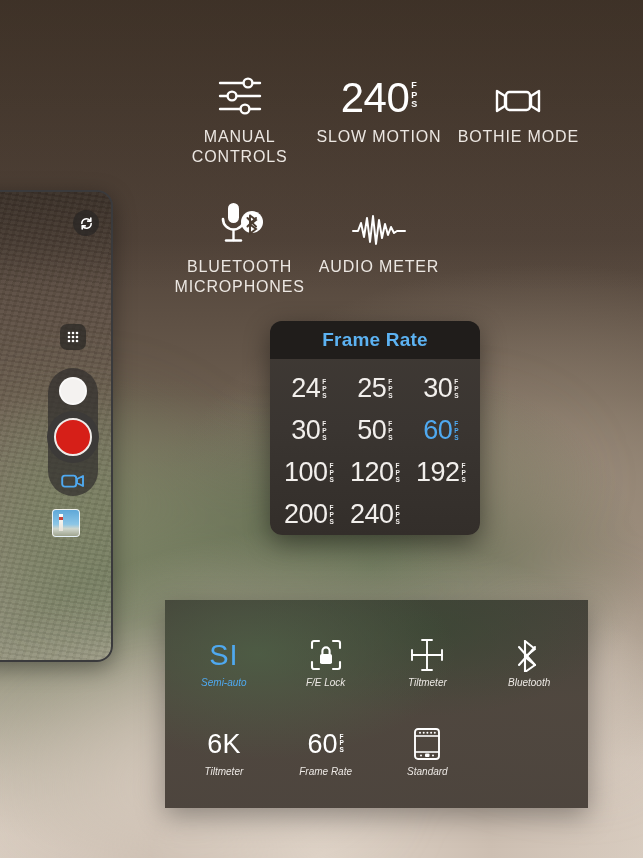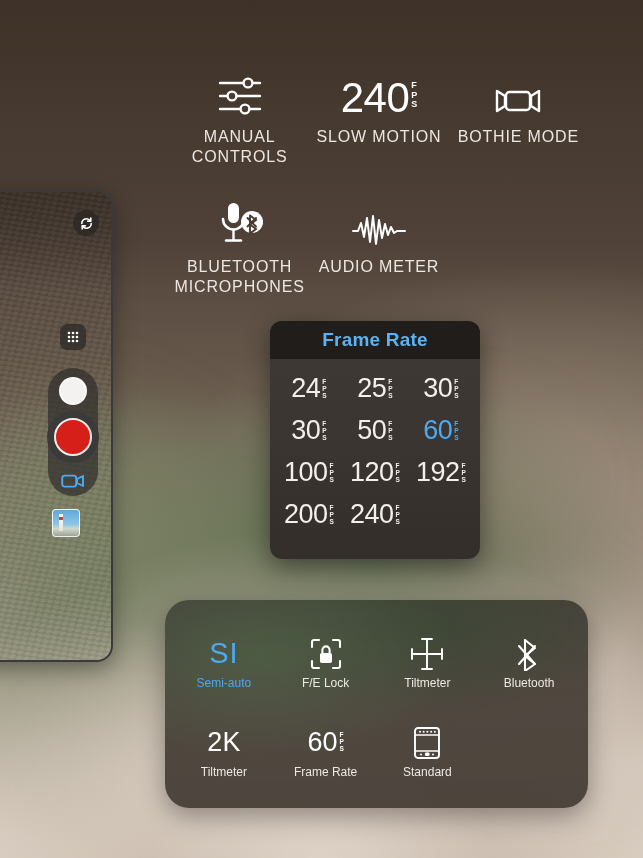--- a/index.html
+++ b/index.html
@@ -132,34 +132,34 @@
     border-radius:12px; overflow:hidden;
     box-shadow:0 8px 26px rgba(0,0,0,.45);
     background:linear-gradient(180deg,#403a35 0%,#3a3531 50%,#332e2a 100%);
   }
   .fr-head {
     height:38px; background:#201d1b; display:flex; align-items:center; justify-content:center;
   }
   .fr-title { color:#5cb2f2; font-size:19px; font-weight:700; letter-spacing:.2px; }
   .fr-grid {
     display:grid; grid-template-columns:repeat(3,1fr);
-    padding:8px 6px 24px;
+    padding:8px 6px 0;
   }
   .fr-cell {
     height:42px; display:flex; align-items:center; justify-content:center;
     color:#f2efec;
   }
   .fr-cell.active { color:#4fa9f0; }
   .fr-cell .num { font-size:27px; font-weight:400; line-height:1; letter-spacing:-.5px; }
   .fr-cell .fps-stack { font-size:6.5px; margin-top:3px; margin-left:2px; }
 
   
   .settings {
     position:absolute; left:165px; top:600px; width:423px; height:208px;
-    border-radius:24px; overflow:hidden;
+    border-radius:0; overflow:hidden;
     box-shadow:0 8px 26px rgba(0,0,0,.34);
     background:
       radial-gradient(65% 70% at 22% 26%, rgba(78,96,70,.82) 0%, rgba(78,96,70,0) 72%),
       radial-gradient(60% 60% at 62% 14%, rgba(58,72,52,.7) 0%, rgba(58,72,52,0) 70%),
       linear-gradient(180deg, rgba(62,60,52,.92) 0%, rgba(72,64,56,.94) 48%, rgba(70,62,55,.95) 100%);
   }
   .st-grid {
     height:100%; display:grid; grid-template-columns:repeat(4,1fr); grid-template-rows:1fr 1fr;
     padding:16px 8px 14px;
   }
@@ -167,21 +167,21 @@
   .st-glyph {
     height:44px; display:flex; align-items:center; justify-content:center;
     color:#fff;
   }
   .st-glyph.active { color:#4fa9f0; }
   .st-text {
     font-size:17px; font-weight:300; line-height:1;
   }
   .st-text.sel { color:#4fa9f0; font-size:29px; font-weight:400; letter-spacing:1px; }
   .st-text.big { font-size:27px; font-weight:300; }
-  .st-label { margin-top:0; color:#ece8e4; font-size:12px; }
+  .st-label { margin-top:0; color:#ece8e4; font-size:10px;font-style:italic; }
   .st-label.active { color:#4fa9f0; }
   .st-fps { display:inline-flex; align-items:flex-start; }
   .st-fps .fps-stack { font-size:6.5px; margin-top:3px; }
 </style>
 </head>
 <body>
 
 <div id="stage">
 
   <div class="bg-layer bg-base"></div>
@@ -443,21 +443,21 @@
             <path d="M10 3 L20 11 L10 19 L10 3 M10 19 L20 27 L10 34 L10 19"></path>
             <line x1="4" y1="9" x2="20" y2="27"></line>
               <line x1="4" y1="27" x2="20" y2="9"></line>
           </svg>
         </div>
         <div class="st-label">Bluetooth</div>
       </div>
 
       <div class="st-item">
         <div class="st-glyph">
-          <span class="st-text big">2K</span>
+          <span class="st-text big">6K</span>
         </div>
         <div class="st-label">Tiltmeter</div>
       </div>
 
       <div class="st-item">
         <div class="st-glyph">
           <span class="st-fps">
             <span class="st-text big">60</span>
             <span class="fps-stack">
                 <span>F</span>

